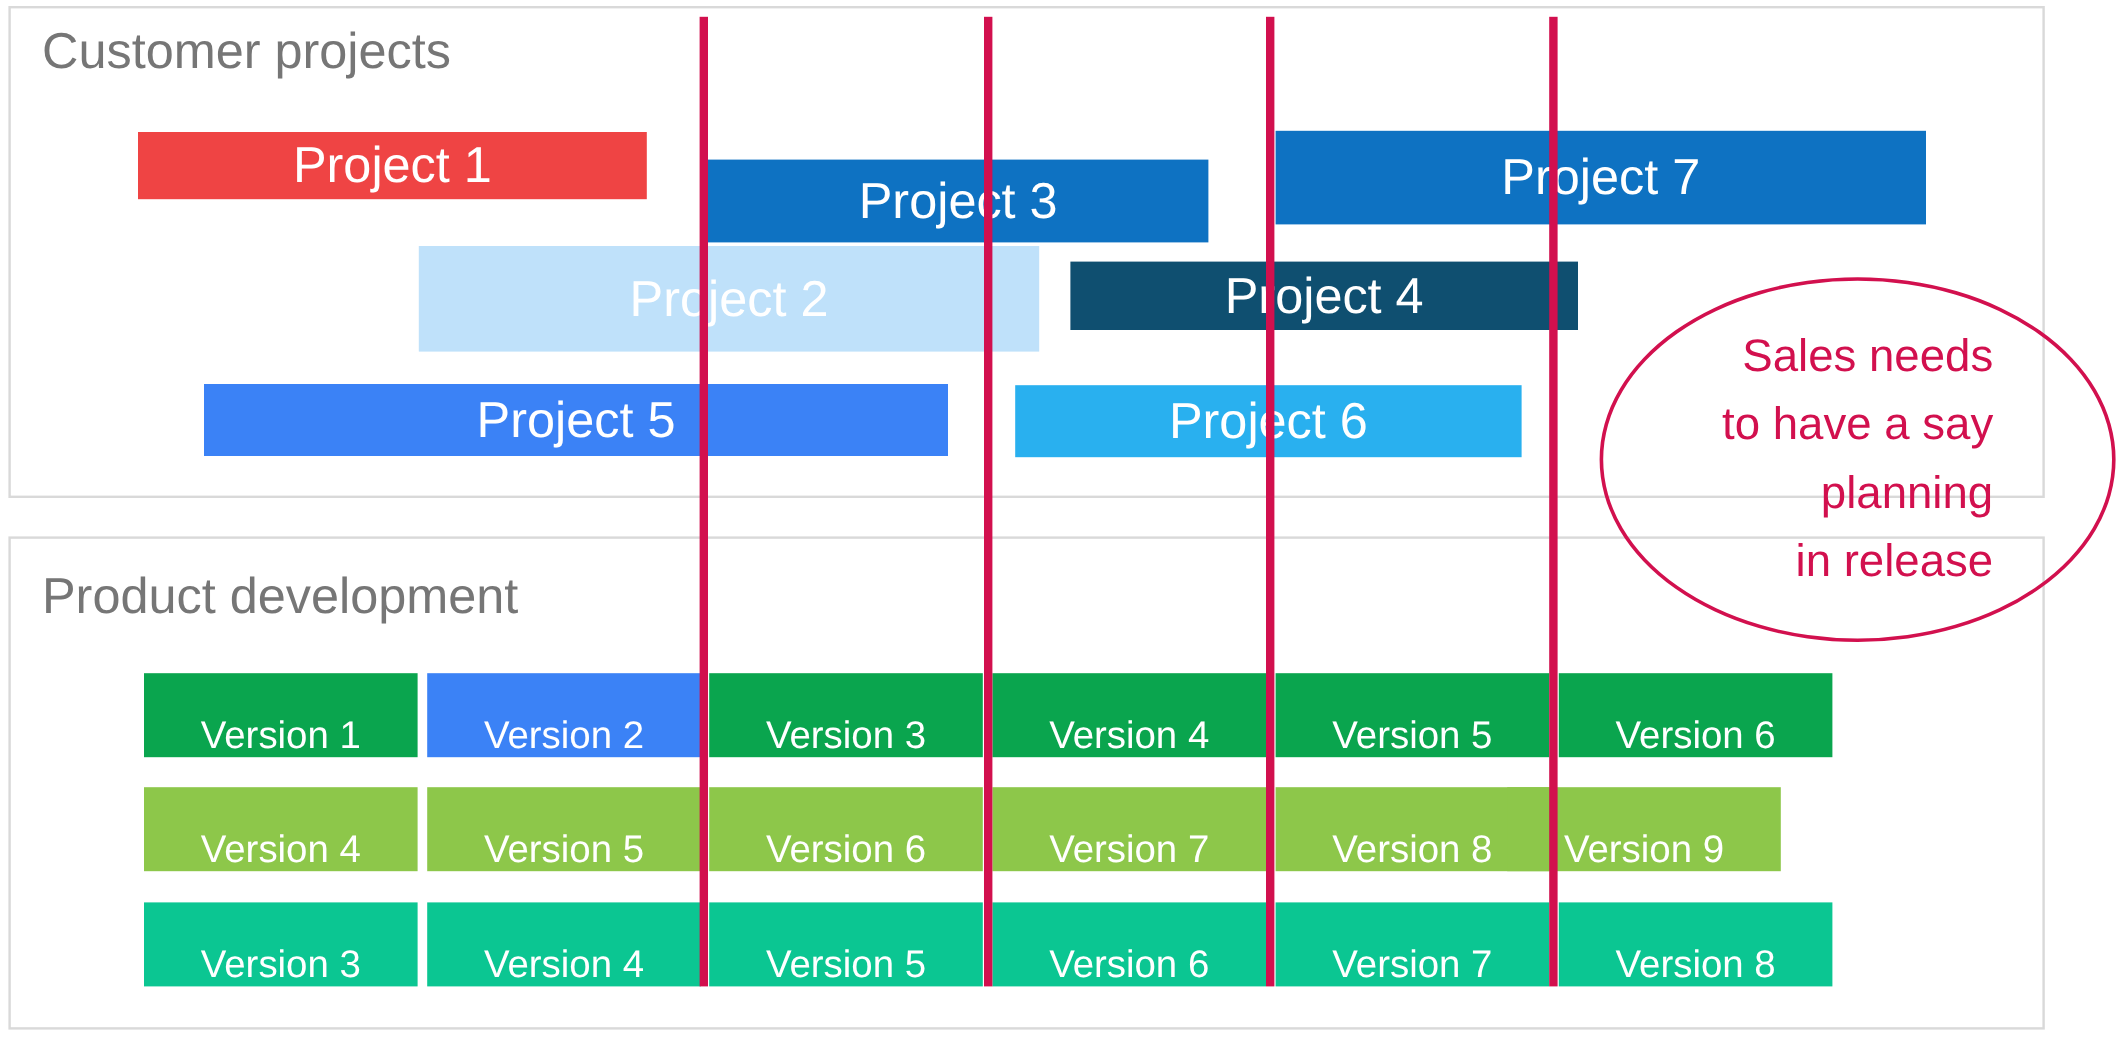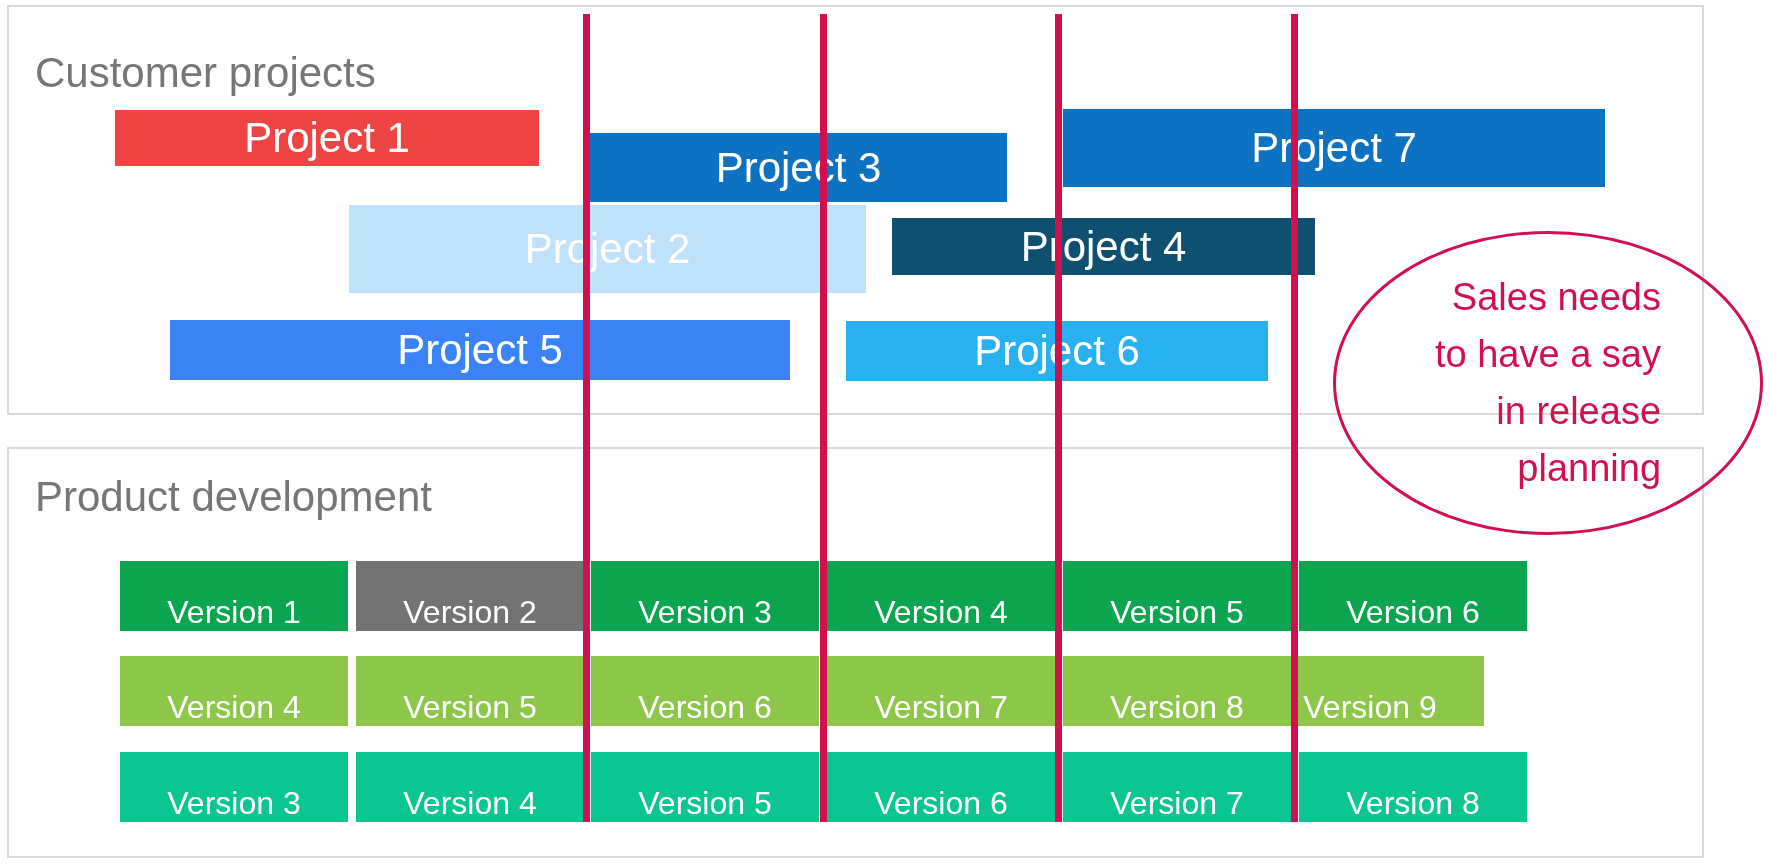--- a/index.html
+++ b/index.html
@@ -73,21 +73,21 @@
     line-height: 57px;
     white-space: nowrap;
   }
 </style>
 </head>
 <body>
 
 <div id="canvas">
 
   <section class="panel" id="customer-panel" style="left: 7px; top: 5px; width: 1697px; height: 410px; border-color: rgb(217, 217, 217);">
-    <h2 class="panel-title" style="left: 26px; top: 12px; color: rgb(118, 118, 118); margin-top: 30px;">Customer projects</h2>
+    <h2 class="panel-title" style="left: 26px; top: 12px; color: rgb(118, 118, 118);">Customer projects</h2>
   </section>
 
   <section class="panel" id="product-panel" style="left: 7px; top: 447px; width: 1697px; height: 411px; border-color: rgb(217, 217, 217);">
     <h2 class="panel-title" style="left: 26px; top: 24px; color: rgb(118, 118, 118);">Product development</h2>
   </section>
 
   <div id="bars-layer">
       <div class="bar" style="left: 115px; top: 110px; width: 424px; height: 56px; background: #ef4444; color: rgb(255, 255, 255);">
         <span>Project 1</span>
       </div>
@@ -107,21 +107,21 @@
         <span>Project 5</span>
       </div>
       <div class="bar" style="left: 846px; top: 321px; width: 422px; height: 60px; background: rgb(41, 176, 239); color: rgb(255, 255, 255);">
         <span>Project 6</span>
       </div>
     </div>
   <div id="versions-layer">
       <div class="version-cell" style="left: 120px; top: 561px; width: 228px; height: 70px; background: rgb(10, 165, 78);">
         <span>Version 1</span>
       </div>
-      <div class="version-cell" style="left: 356px; top: 561px; width: 228px; height: 70px; background: #737373;">
+      <div class="version-cell" style="left: 356px; top: 561px; width: 228px; height: 70px; background: #3b82f6;">
         <span>Version 2</span>
       </div>
       <div class="version-cell" style="left: 591px; top: 561px; width: 228px; height: 70px; background: rgb(10, 165, 78);">
         <span>Version 3</span>
       </div>
       <div class="version-cell" style="left: 827px; top: 561px; width: 228px; height: 70px; background: rgb(10, 165, 78);">
         <span>Version 4</span>
       </div>
       <div class="version-cell" style="left: 1063px; top: 561px; width: 228px; height: 70px; background: rgb(10, 165, 78);">
         <span>Version 5</span>
@@ -170,18 +170,18 @@
       <div class="release-line" style="left: 583px; top: 14px; width: 7px; height: 808px; background: rgb(210, 16, 78);"></div>
       <div class="release-line" style="left: 820px; top: 14px; width: 7px; height: 808px; background: rgb(210, 16, 78);"></div>
       <div class="release-line" style="left: 1055px; top: 14px; width: 7px; height: 808px; background: rgb(210, 16, 78);"></div>
       <div class="release-line" style="left: 1291px; top: 14px; width: 7px; height: 808px; background: rgb(210, 16, 78);"></div>
     </div>
 
   <div id="annotation-ellipse" style="left: 1333px; top: 231px; width: 430px; height: 304px; border: 3px solid rgb(210, 16, 78);">
     <div class="annotation-text" id="annotation-text" style="color: rgb(210, 16, 78);">
         <div>Sales needs</div>
         <div>to have a say</div>
+        <div>planning</div>
         <div>in release</div>
-        <div>planning</div>
       </div>
   </div>
 
 </div>
 
 </body></html>

